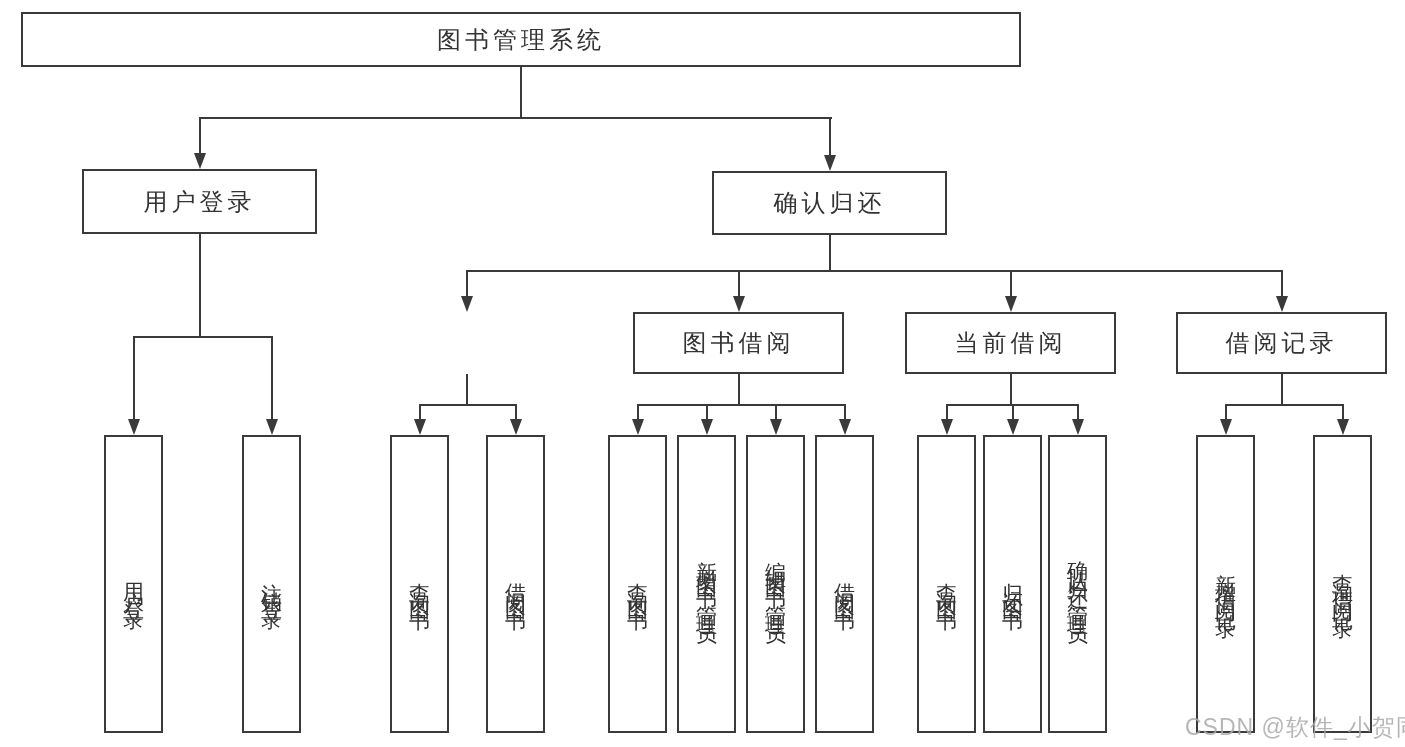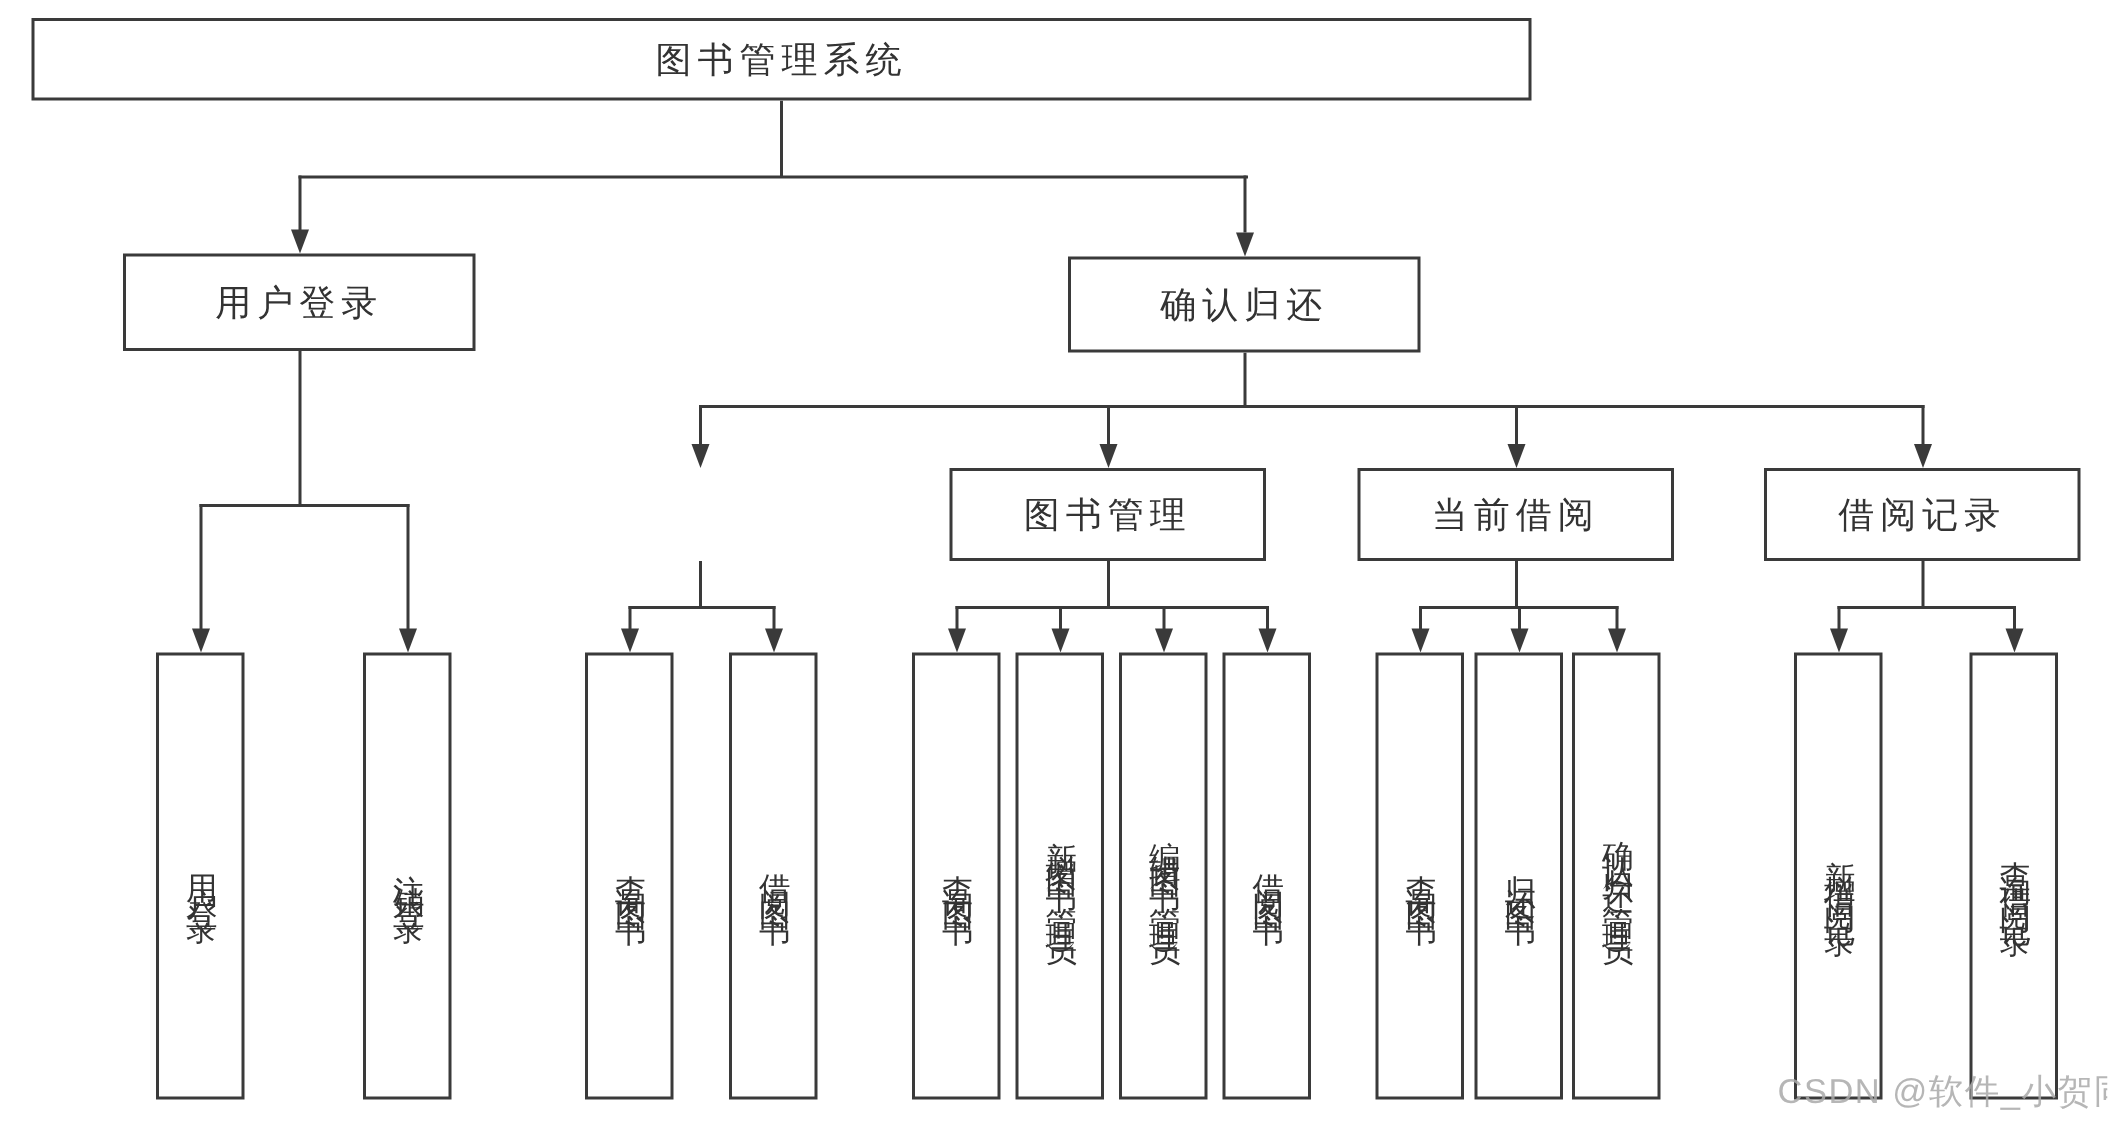--- a/index.html
+++ b/index.html
@@ -64,21 +64,21 @@
 </head>
 <body>
 
 <div class="canvas">
 
   <div class="box" style="left:21px;top:12px;width:1000px;height:55px;">图书管理系统</div>
 
   <div class="box" style="left:82px;top:169px;width:235px;height:65px;">用户登录</div>
   <div class="box" style="left:712px;top:171px;width:235px;height:64px;">确认归还</div>
 
-  <div class="box" style="left:633px;top:312px;width:211px;height:62px;">图书管理</div>
+  <div class="box" style="left:633px;top:312px;width:211px;height:62px;">图书借阅</div>
   <div class="box" style="left:1176px;top:312px;width:211px;height:62px;">借阅记录</div>
   <div class="box" style="left:905px;top:312px;width:211px;height:62px;">当前借阅</div>
 
   <div class="box leaf" style="left:104px;top:435px;width:59px;height:298px;">用户登录</div>
   <div class="box leaf" style="left:242px;top:435px;width:59px;height:298px;">注销登录</div>
 
   <div class="box leaf" style="left:390px;top:435px;width:59px;height:298px;">查询图书</div>
   <div class="box leaf" style="left:486px;top:435px;width:59px;height:298px;">借阅图书</div>
 
   <div class="box leaf" style="left:608px;top:435px;width:59px;height:298px;">查询图书</div>

